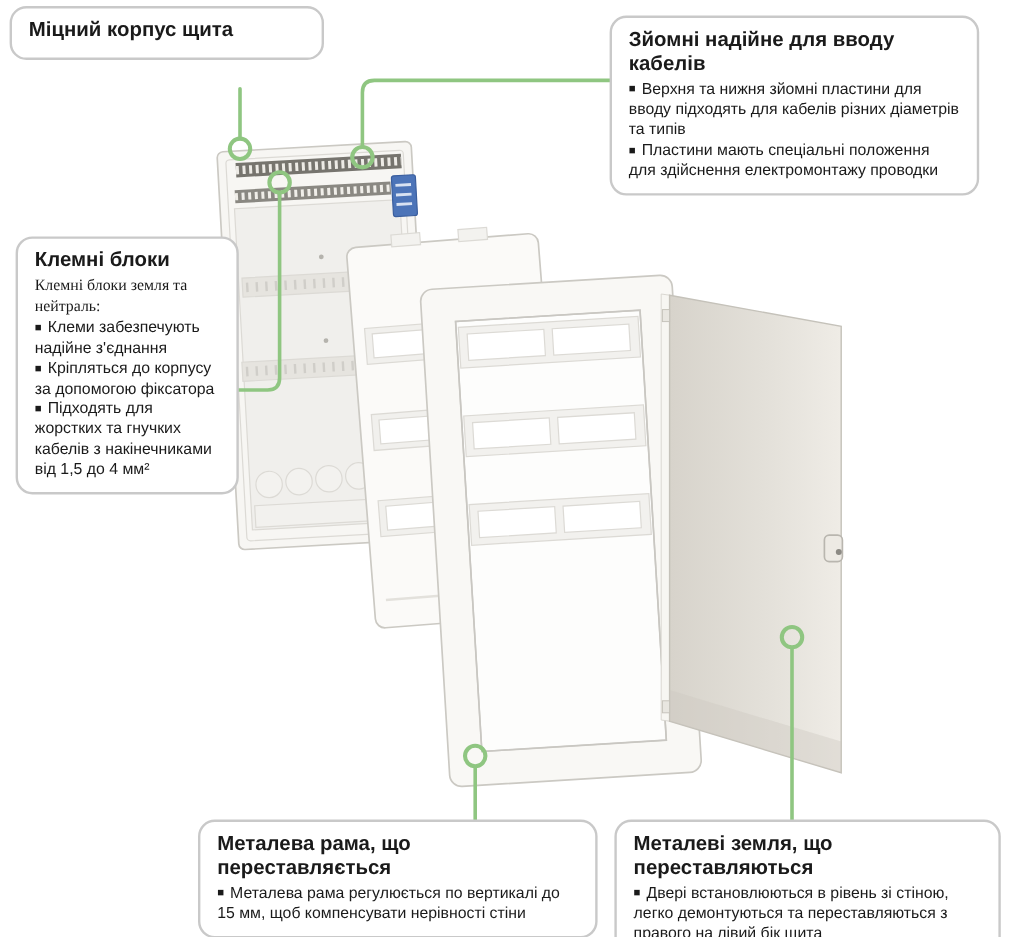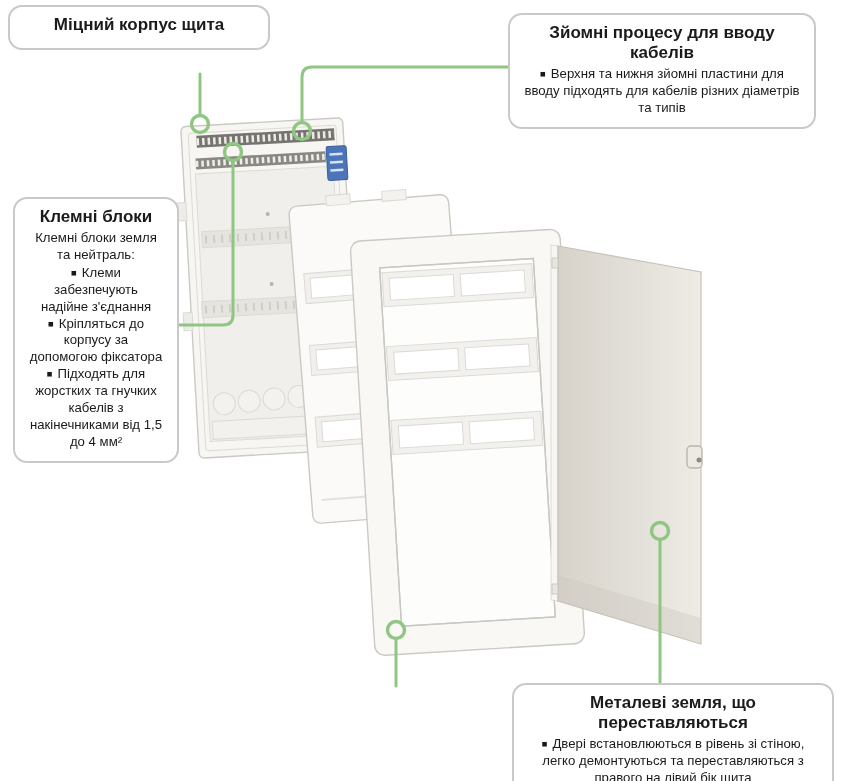--- a/index.html
+++ b/index.html
@@ -3,30 +3,30 @@
 <meta charset="utf-8">
 <style>
   :root{
     --accent:#8FC681;
     --box-border:#C9C9C9;
     --text:#1A1A1A;
   }
   html,body{margin:0;padding:0;background:#fff;}
   #stage{
     position:relative;width:847px;height:781px;background:#fff;overflow:hidden;
-    font-family:"Liberation Sans",sans-serif;color:var(--text);text-align:center;
+    font-family:"Liberation Sans",sans-serif;color:var(--text);
   }
   #scene{position:absolute;left:0;top:0;z-index:1;}
   .callout{
     position:absolute;z-index:2;background:#fff;border:2px solid var(--box-border);
     border-radius:14px;padding:8px 14px 10px 14px;box-sizing:border-box;
   }
   .callout .title{font-weight:bold;font-size:17px;line-height:1.18;margin:0 0 3px 0;}
   .callout .body{font-size:13.2px;line-height:1.28;}
-  .callout .intro{margin:0 0 1px 0;}
+  .callout .intro{margin:0 0 1px 0;font-family:Liberation Serif, serif;}
   .bullet-line{margin:0;}
   .bullet-line .sq{font-size:9.5px;margin-right:5px;position:relative;top:-1px;}
   
   .leader{stroke:var(--accent);stroke-width:3;fill:none;stroke-linecap:round;}
   .ring{stroke:var(--accent);stroke-width:3.4;fill:none;}
   
   .p-outline{stroke:#CBC9C3;stroke-width:1.4;}
   .p-soft{stroke:#DCDAD5;stroke-width:1;}
 </style>
 </head>
@@ -160,38 +160,45 @@
 
     <path class="leader" d="M660,686 L660,540"></path>
     <circle class="ring" cx="660" cy="531" r="8.5"></circle>
   </svg>
 
   <div class="callout" style="left:8px; top:5px; width:262px;">
     <div class="title">Міцний корпус щита</div>
   </div>
 
   <div class="callout" style="left:508px; top:13px; width:308px;">
-    <div class="title">Зйомні процесу для вводу кабелів</div>
+    <div class="title">Зйомні надійне для вводу кабелів</div>
     <div class="body">
         <div class="bullet-line"><span class="sq">■</span>Верхня та нижня зйомні пластини для вводу підходять для кабелів різних діаметрів та типів</div>
+        <div class="bullet-line"><span class="sq">■</span>Пластини мають спеціальні положення для здійснення електромонтажу проводки</div>
       </div>
   </div>
 
-  <div class="callout" style="left:13px; top:197px; width:166px;">
+  <div class="callout" style="left:13px; top:197px; width:186px;">
     <div class="title">Клемні блоки</div>
     <div class="body">
       <div class="intro">Клемні блоки земля та нейтраль:</div>
       <div>
           <div class="bullet-line"><span class="sq">■</span>Клеми забезпечують надійне з'єднання</div>
           <div class="bullet-line"><span class="sq">■</span>Кріпляться до корпусу за допомогою фіксатора</div>
           <div class="bullet-line"><span class="sq">■</span>Підходять для жорстких та гнучких кабелів з накінечниками від 1,5 до 4 мм²</div>
         </div>
     </div>
   </div>
 
+  <div class="callout" style="left:165px; top:683px; width:333px;">
+    <div class="title">Металева рама, що переставляється</div>
+    <div class="body">
+        <div class="bullet-line"><span class="sq">■</span>Металева рама регулюється по вертикалі до 15 мм, щоб компенсувати нерівності стіни</div>
+      </div>
+  </div>
 
   <div class="callout" style="left:512px; top:683px; width:322px;">
     <div class="title">Металеві земля, що переставляються</div>
     <div class="body">
         <div class="bullet-line"><span class="sq">■</span>Двері встановлюються в рівень зі стіною, легко демонтуються та переставляються з правого на лівий бік щита</div>
       </div>
   </div>
 
 </div>
 

